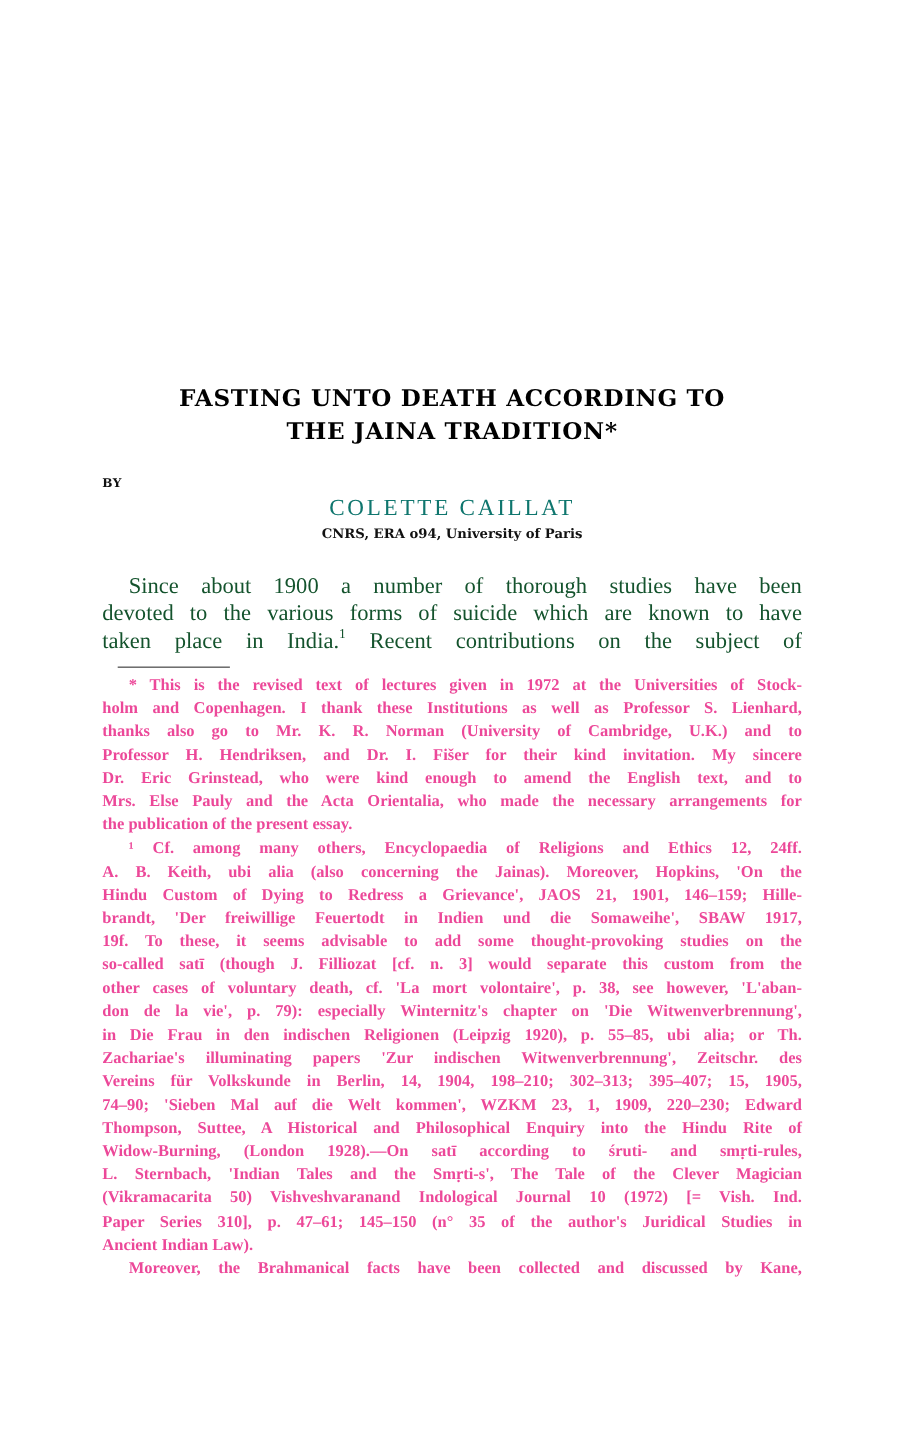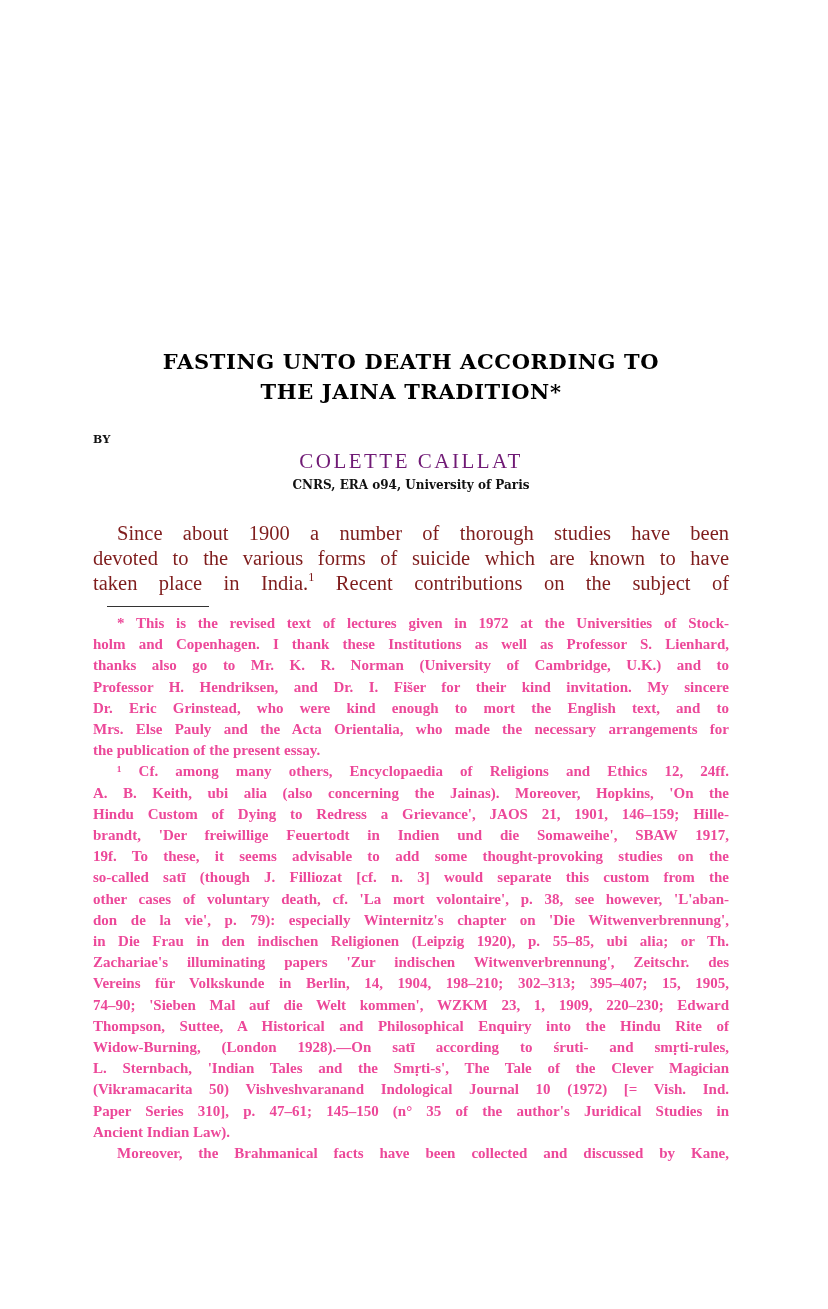--- a/index.html
+++ b/index.html
@@ -48,21 +48,21 @@
     }
     .author {
       position: absolute;
       left: 0;
       width: 636px;
       top: 449px;
       text-align: center;
       font-family: "Liberation Serif", serif;
       font-size: 21px;
       letter-spacing: 2.5px;
-      color: #701a75;
+      color: #0f766e;
     }
     .affiliation {
       position: absolute;
       left: 0;
       width: 636px;
       top: 478px;
       text-align: center;
       font-weight: bold;
       font-size: 12px;
       color: #111;
@@ -70,21 +70,21 @@
     .body-text {
       position: absolute;
       left: 0;
       top: 521px;
       width: 636px;
       font-family: "Liberation Serif", serif;
       font-size: 20.5px;
       line-height: 25px;
       text-align: justify;
       text-indent: 24px;
-      color: #7f1d1d;
+      color: #14532d;
     }
     .body-text .line {
       display: block;
       text-align: justify;
       text-align-last: justify;
       text-indent: 0;
     }
     .body-text .line.first { padding-left: 24px; }
     sup { font-size: 0.6em; line-height: 0; vertical-align: 0.7em; }
     .fn-rule {
@@ -136,21 +136,21 @@
   </div>
 
   <div class="fn-rule"></div>
 
   <div class="footnotes">
     <div>
       <span class="line indent">* This is the revised text of lectures given in 1972 at the Universities of Stock-</span>
       <span class="line">holm and Copenhagen. I thank these Institutions as well as Professor S. Lienhard,</span>
       <span class="line">thanks also go to Mr. K. R. Norman (University of Cambridge, U.K.) and to</span>
       <span class="line">Professor H. Hendriksen, and Dr. I. Fišer for their kind invitation. My sincere</span>
-      <span class="line">Dr. Eric Grinstead, who were kind enough to mort the English text, and to</span>
+      <span class="line">Dr. Eric Grinstead, who were kind enough to amend the English text, and to</span>
       <span class="line">Mrs. Else Pauly and the Acta Orientalia, who made the necessary arrangements for</span>
       <span class="line last">the publication of the present essay.</span>
     </div>
     <div>
       <span class="line indent">¹ Cf. among many others, Encyclopaedia of Religions and Ethics 12, 24ff.</span>
       <span class="line">A. B. Keith, ubi alia (also concerning the Jainas). Moreover, Hopkins, 'On the</span>
       <span class="line">Hindu Custom of Dying to Redress a Grievance', JAOS 21, 1901, 146–159; Hille-</span>
       <span class="line">brandt, 'Der freiwillige Feuertodt in Indien und die Somaweihe', SBAW 1917,</span>
       <span class="line">19f. To these, it seems advisable to add some thought-provoking studies on the</span>
       <span class="line">so-called satī (though J. Filliozat [cf. n. 3] would separate this custom from the</span>

